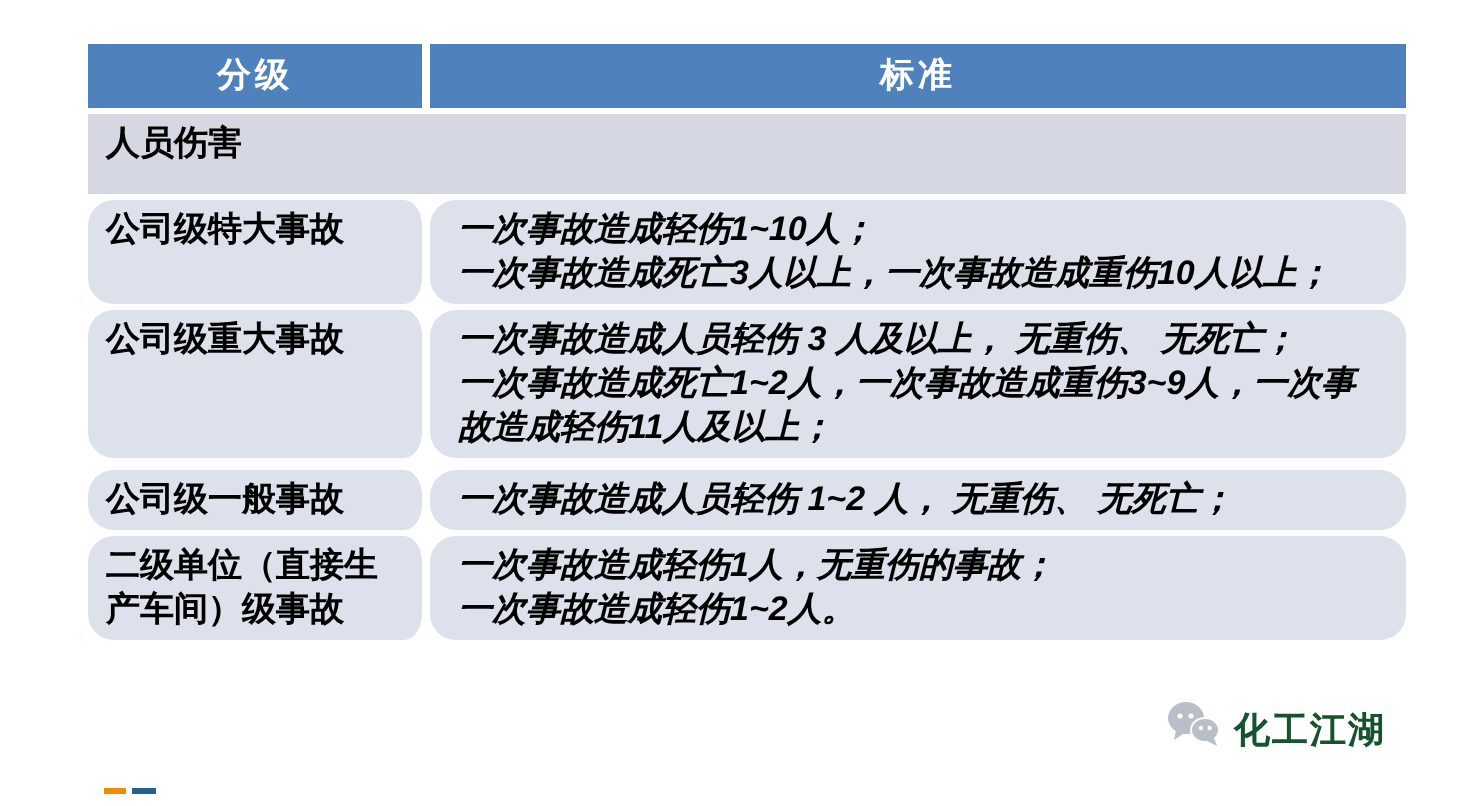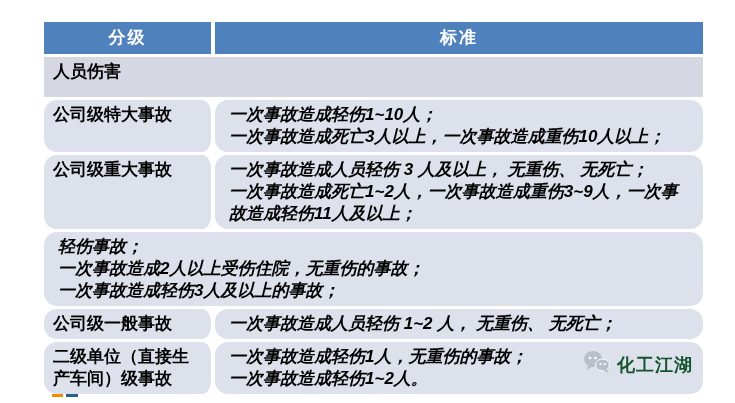--- a/index.html
+++ b/index.html
@@ -84,25 +84,20 @@
 
     <div class="row data-row">
       <div class="cell c1">公司级重大事故</div>
       <div class="cell c2">
         <div class="std-line">一次事故造成人员轻伤 3 人及以上， 无重伤、 无死亡；</div>
         <div class="std-line">一次事故造成死亡1~2人，一次事故造成重伤3~9人，一次事故造成轻伤11人及以上；</div>
       </div>
     </div>
 
     <div class="row data-row">
-      <div class="cell c2">
-        <div class="std-line">轻伤事故；</div>
-        <div class="std-line">一次事故造成2人以上受伤住院，无重伤的事故；</div>
-        <div class="std-line">一次事故造成轻伤3人及以上的事故；</div>
-      </div>
     </div>
 
     <div class="row data-row">
       <div class="cell c1">公司级一般事故</div>
       <div class="cell c2">
         <div class="std-line">一次事故造成人员轻伤 1~2 人， 无重伤、 无死亡；</div>
       </div>
     </div>
 
     <div class="row data-row">

